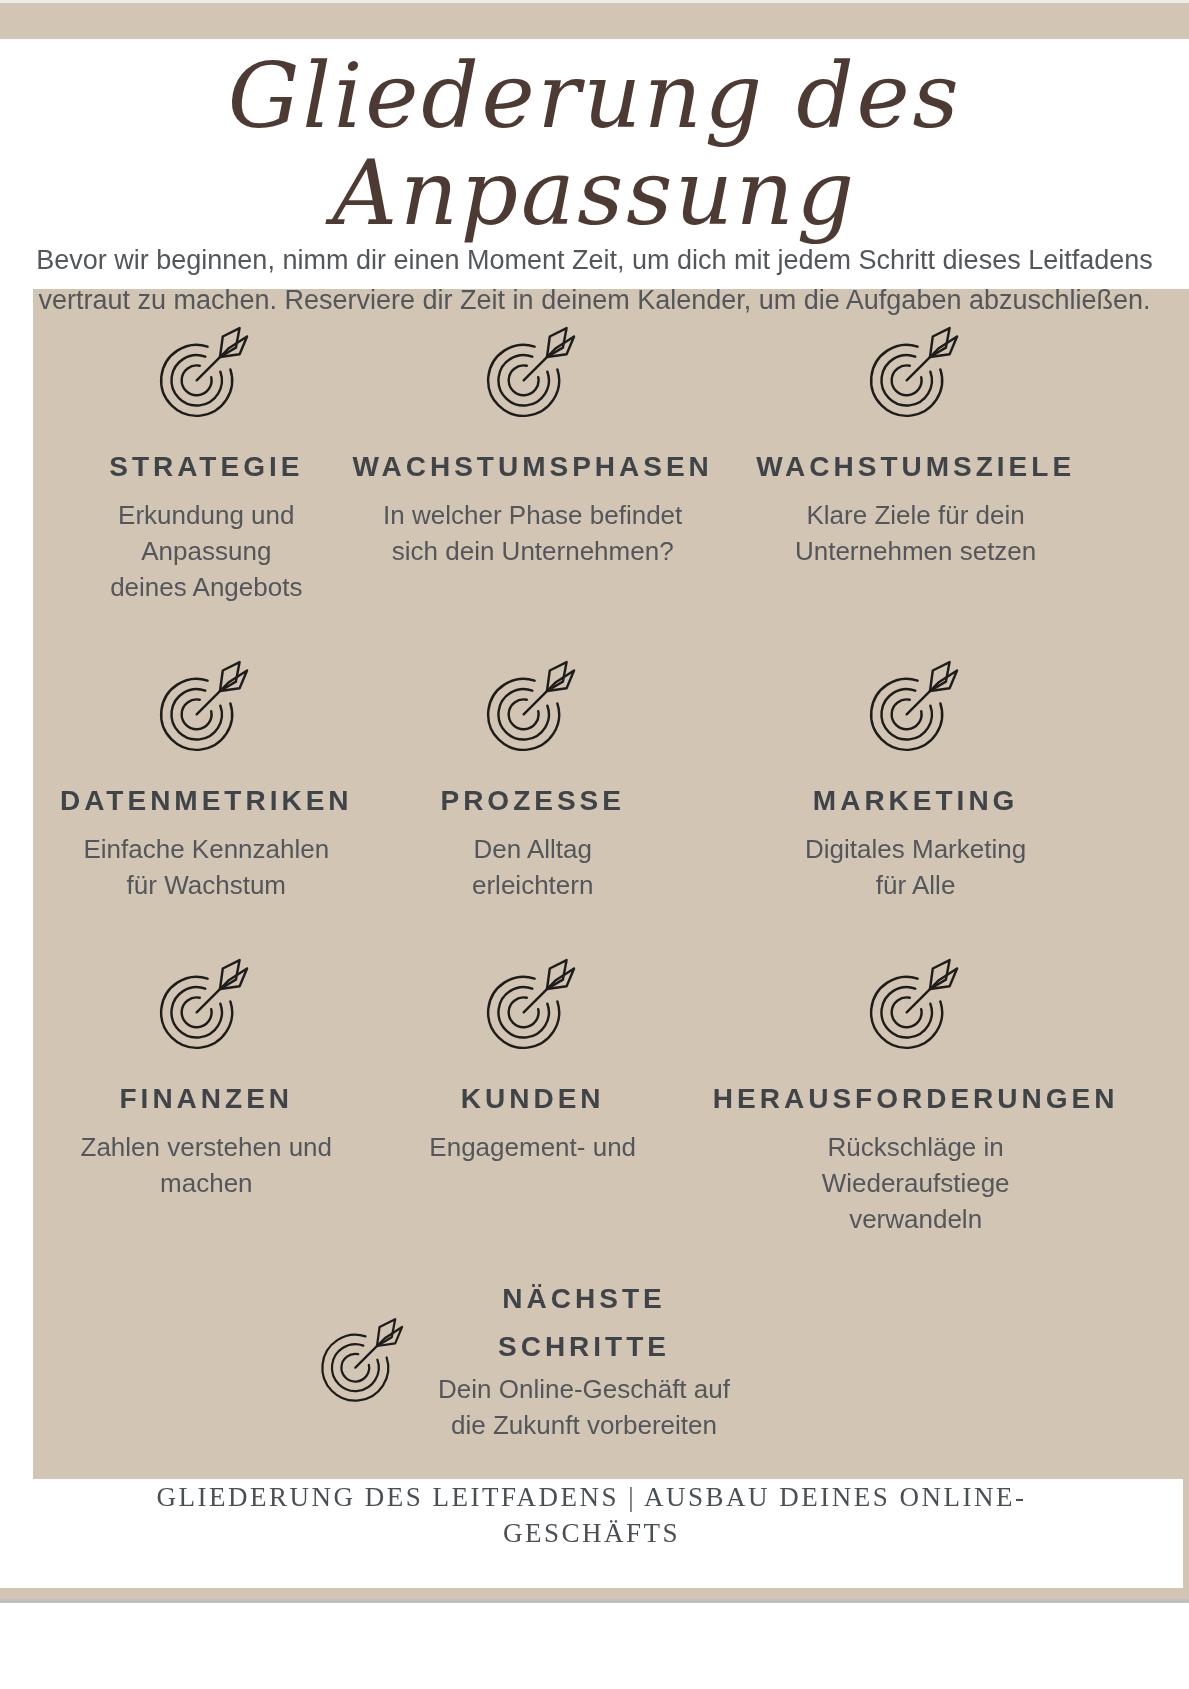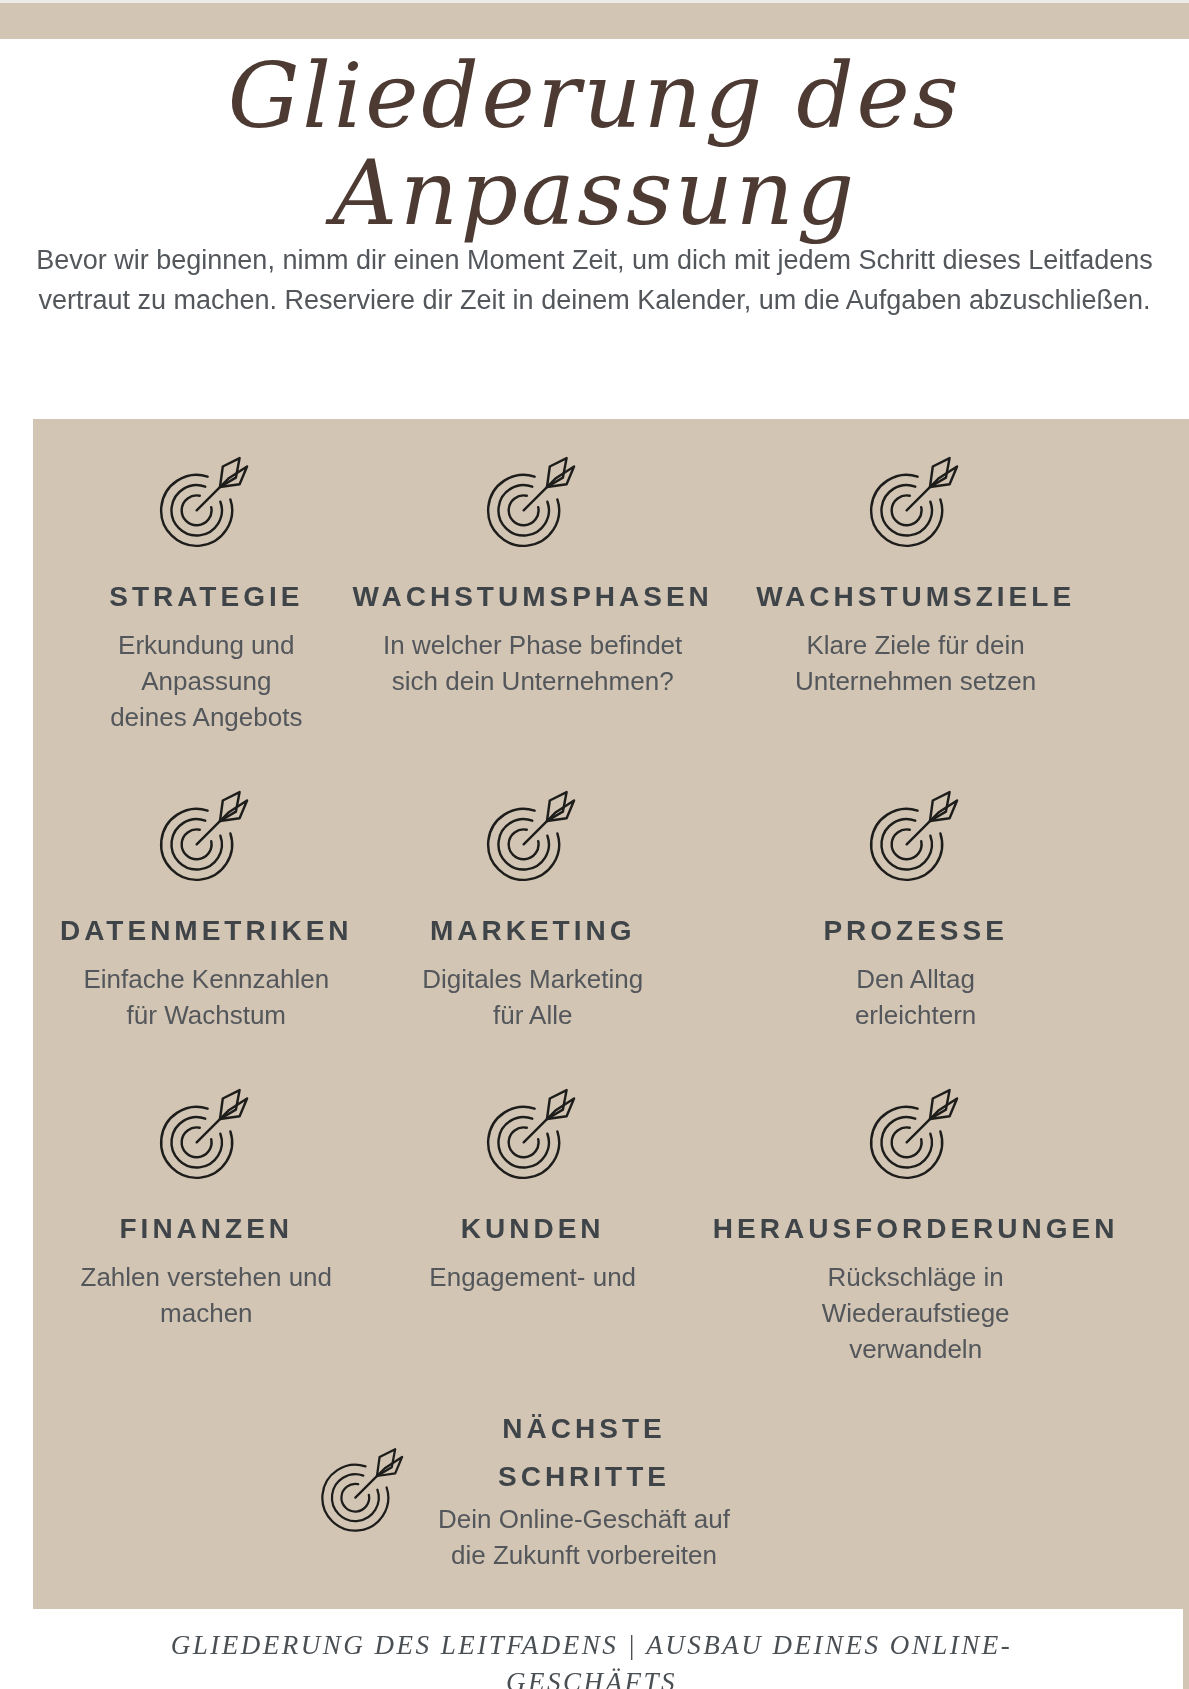--- a/index.html
+++ b/index.html
@@ -3,21 +3,21 @@
 <meta charset="utf-8">
 <style>
   html,body{margin:0;padding:0;background:#ffffff;}
   .page{
     width:1189px;height:1689px;position:relative;overflow:hidden;
     background:#ffffff;font-family:"Liberation Sans",sans-serif;
     margin:0 auto;
   }
   .edge-top{height:3px;background:#ecebe8;}
   .strip-top{height:36px;background:var(--beige,#d3c5b4);}
-  .title-band{height:380px;background:#ffffff;text-align:center;box-sizing:border-box;padding-top:8px;}
+  .title-band{height:250px;background:#ffffff;text-align:center;box-sizing:border-box;padding-top:8px;}
   .script-title{
     font-family:"DejaVu Serif",serif;font-style:italic;font-weight:400;
     font-size:90px;line-height:1.08;color:var(--title,#4d3a33);
     letter-spacing:0.03em;
   }
   .intro{font-size:27px;line-height:1.45;color:var(--body,#53575b);}
   .main{height:1190px;background:var(--beige,#d3c5b4);box-sizing:border-box;padding-top:26px;margin-left:33px;}
   .grid{
     display:grid;grid-template-columns:repeat(3,1fr);row-gap:44px;
     margin-left:27px;margin-right:123px;
@@ -36,21 +36,21 @@
   }
   .final .icon-wrap svg{width:104px;height:104px;}
   .final-text{text-align:center;}
   .final-title-line{
     font-size:28px;font-weight:700;letter-spacing:4px;
     color:var(--heading,#3f4449);line-height:48px;white-space:nowrap;
   }
   .footer-wrap{background:var(--beige,#d3c5b4);}
   .footer{
     height:109px;background:#ffffff;margin-right:6px;
-    display:flex;align-items:center;justify-content:center;font-style:italic;
+    display:flex;justify-content:center;
   }
   .footer-text{
     font-family:"Liberation Serif",serif;font-size:27px;letter-spacing:2.5px;
     color:var(--footer,#4a4f54);text-align:center;line-height:1.35;
   }
   .strip-bottom{height:11px;background:var(--beige,#d3c5b4);}
   .edge-bottom{height:4px;background:#c0c0c0;}
 </style>
 </head>
 <body>
@@ -149,42 +149,42 @@
         <span class="icon-wrap">
           <svg viewBox="0 0 120 120" fill="none" stroke="#1d1d1b" stroke-width="2.6" stroke-linecap="round" stroke-linejoin="round">
             <path d="M61.7 33.9 A38 38 0 1 0 86.1 58.3"></path>
             <path d="M59.2 44.6 A27 27 0 1 0 75.4 60.8"></path>
             <path d="M53.3 54.4 A16 16 0 1 0 65.6 66.7"></path>
             <path d="M50 70 L76 44"></path>
             <polygon points="75,45 78,23 96,14 92,35"></polygon>
             <polygon points="75,45 96,42 104,23 84,36"></polygon>
           </svg>
         </span>
+        <h3 class="cell-title">PROZESSE</h3>
+        <div class="cell-desc">
+            <div class="desc-line">Den Alltag</div>
+            <div class="desc-line">erleichtern</div>
+          </div>
+      </div>
+
+      <div class="cell">
+        <span class="icon-wrap">
+          <svg viewBox="0 0 120 120" fill="none" stroke="#1d1d1b" stroke-width="2.6" stroke-linecap="round" stroke-linejoin="round">
+            <path d="M61.7 33.9 A38 38 0 1 0 86.1 58.3"></path>
+            <path d="M59.2 44.6 A27 27 0 1 0 75.4 60.8"></path>
+            <path d="M53.3 54.4 A16 16 0 1 0 65.6 66.7"></path>
+            <path d="M50 70 L76 44"></path>
+            <polygon points="75,45 78,23 96,14 92,35"></polygon>
+            <polygon points="75,45 96,42 104,23 84,36"></polygon>
+          </svg>
+        </span>
         <h3 class="cell-title">MARKETING</h3>
         <div class="cell-desc">
             <div class="desc-line">Digitales Marketing</div>
             <div class="desc-line">für Alle</div>
-          </div>
-      </div>
-
-      <div class="cell">
-        <span class="icon-wrap">
-          <svg viewBox="0 0 120 120" fill="none" stroke="#1d1d1b" stroke-width="2.6" stroke-linecap="round" stroke-linejoin="round">
-            <path d="M61.7 33.9 A38 38 0 1 0 86.1 58.3"></path>
-            <path d="M59.2 44.6 A27 27 0 1 0 75.4 60.8"></path>
-            <path d="M53.3 54.4 A16 16 0 1 0 65.6 66.7"></path>
-            <path d="M50 70 L76 44"></path>
-            <polygon points="75,45 78,23 96,14 92,35"></polygon>
-            <polygon points="75,45 96,42 104,23 84,36"></polygon>
-          </svg>
-        </span>
-        <h3 class="cell-title">PROZESSE</h3>
-        <div class="cell-desc">
-            <div class="desc-line">Den Alltag</div>
-            <div class="desc-line">erleichtern</div>
           </div>
       </div>
 
       <div class="cell">
         <span class="icon-wrap">
           <svg viewBox="0 0 120 120" fill="none" stroke="#1d1d1b" stroke-width="2.6" stroke-linecap="round" stroke-linejoin="round">
             <path d="M61.7 33.9 A38 38 0 1 0 86.1 58.3"></path>
             <path d="M59.2 44.6 A27 27 0 1 0 75.4 60.8"></path>
             <path d="M53.3 54.4 A16 16 0 1 0 65.6 66.7"></path>
             <path d="M50 70 L76 44"></path>

